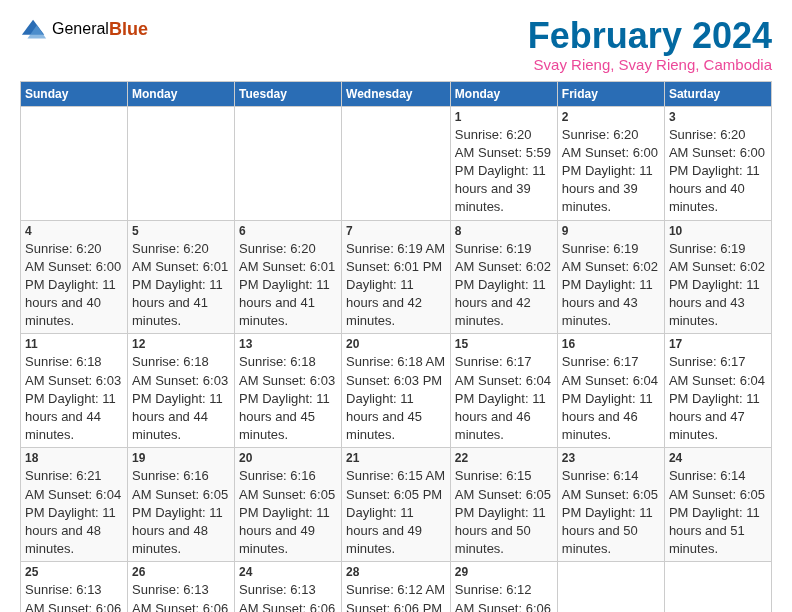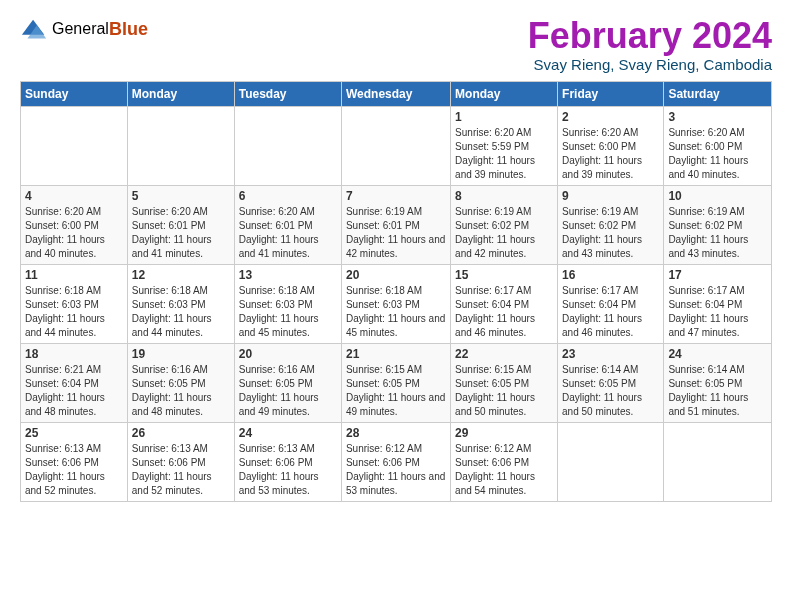--- a/index.html
+++ b/index.html
@@ -34,26 +34,26 @@
     .logo-icon {
       width: 28px;
       height: 28px;
     }
     .title-area {
       text-align: right;
     }
     .month-title {
       font-size: 36px;
       font-weight: bold;
-      color: #a21caf;
+      color: #0369a1;
       line-height: 1.1;
     }
     .location-title {
       font-size: 15px;
-      color: #0c4a6e;
+      color: #ec4899;
     }
     .calendar-table {
       width: 100%;
       border-collapse: collapse;
       margin-top: 8px;
     }
     .calendar-table th {
       background-color: #2a6db5;
       color: #fff;
       font-size: 12px;
@@ -71,21 +71,21 @@
       font-size: 10px;
       color: #333;
     }
     .cell-date {
       font-weight: bold;
       font-size: 12px;
       margin-bottom: 2px;
       display: block;
     }
     .cell-info {
-      font-size: 10px;
+      font-size: 13px;
       line-height: 1.4;
       color: #333;
     }
     .empty-cell {
       background: #fff;
     }
     tr:nth-child(even) td {
       background: #f9f9f9;
     }
     tr:nth-child(odd) td {

